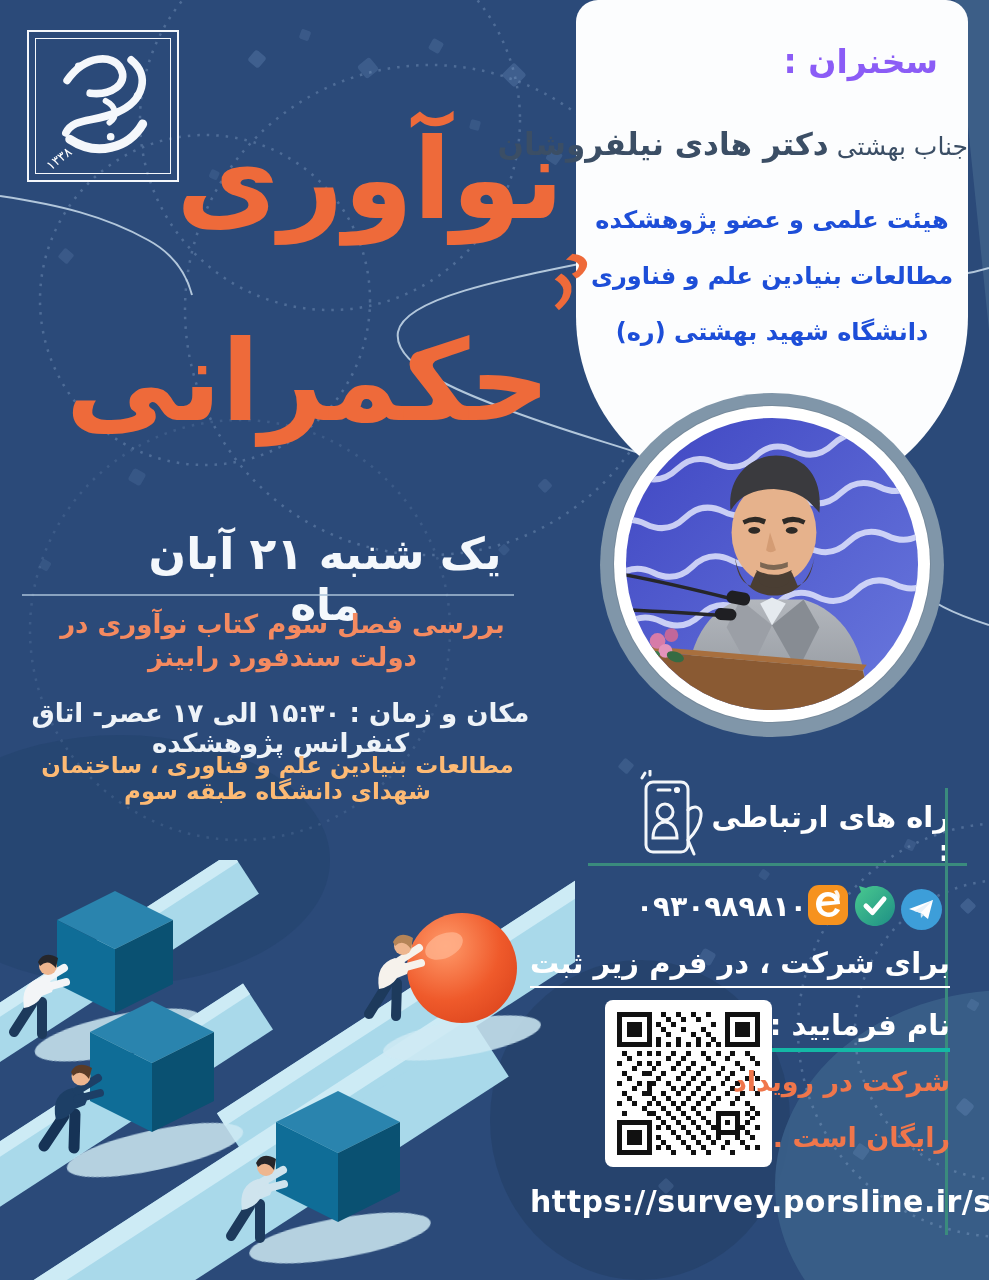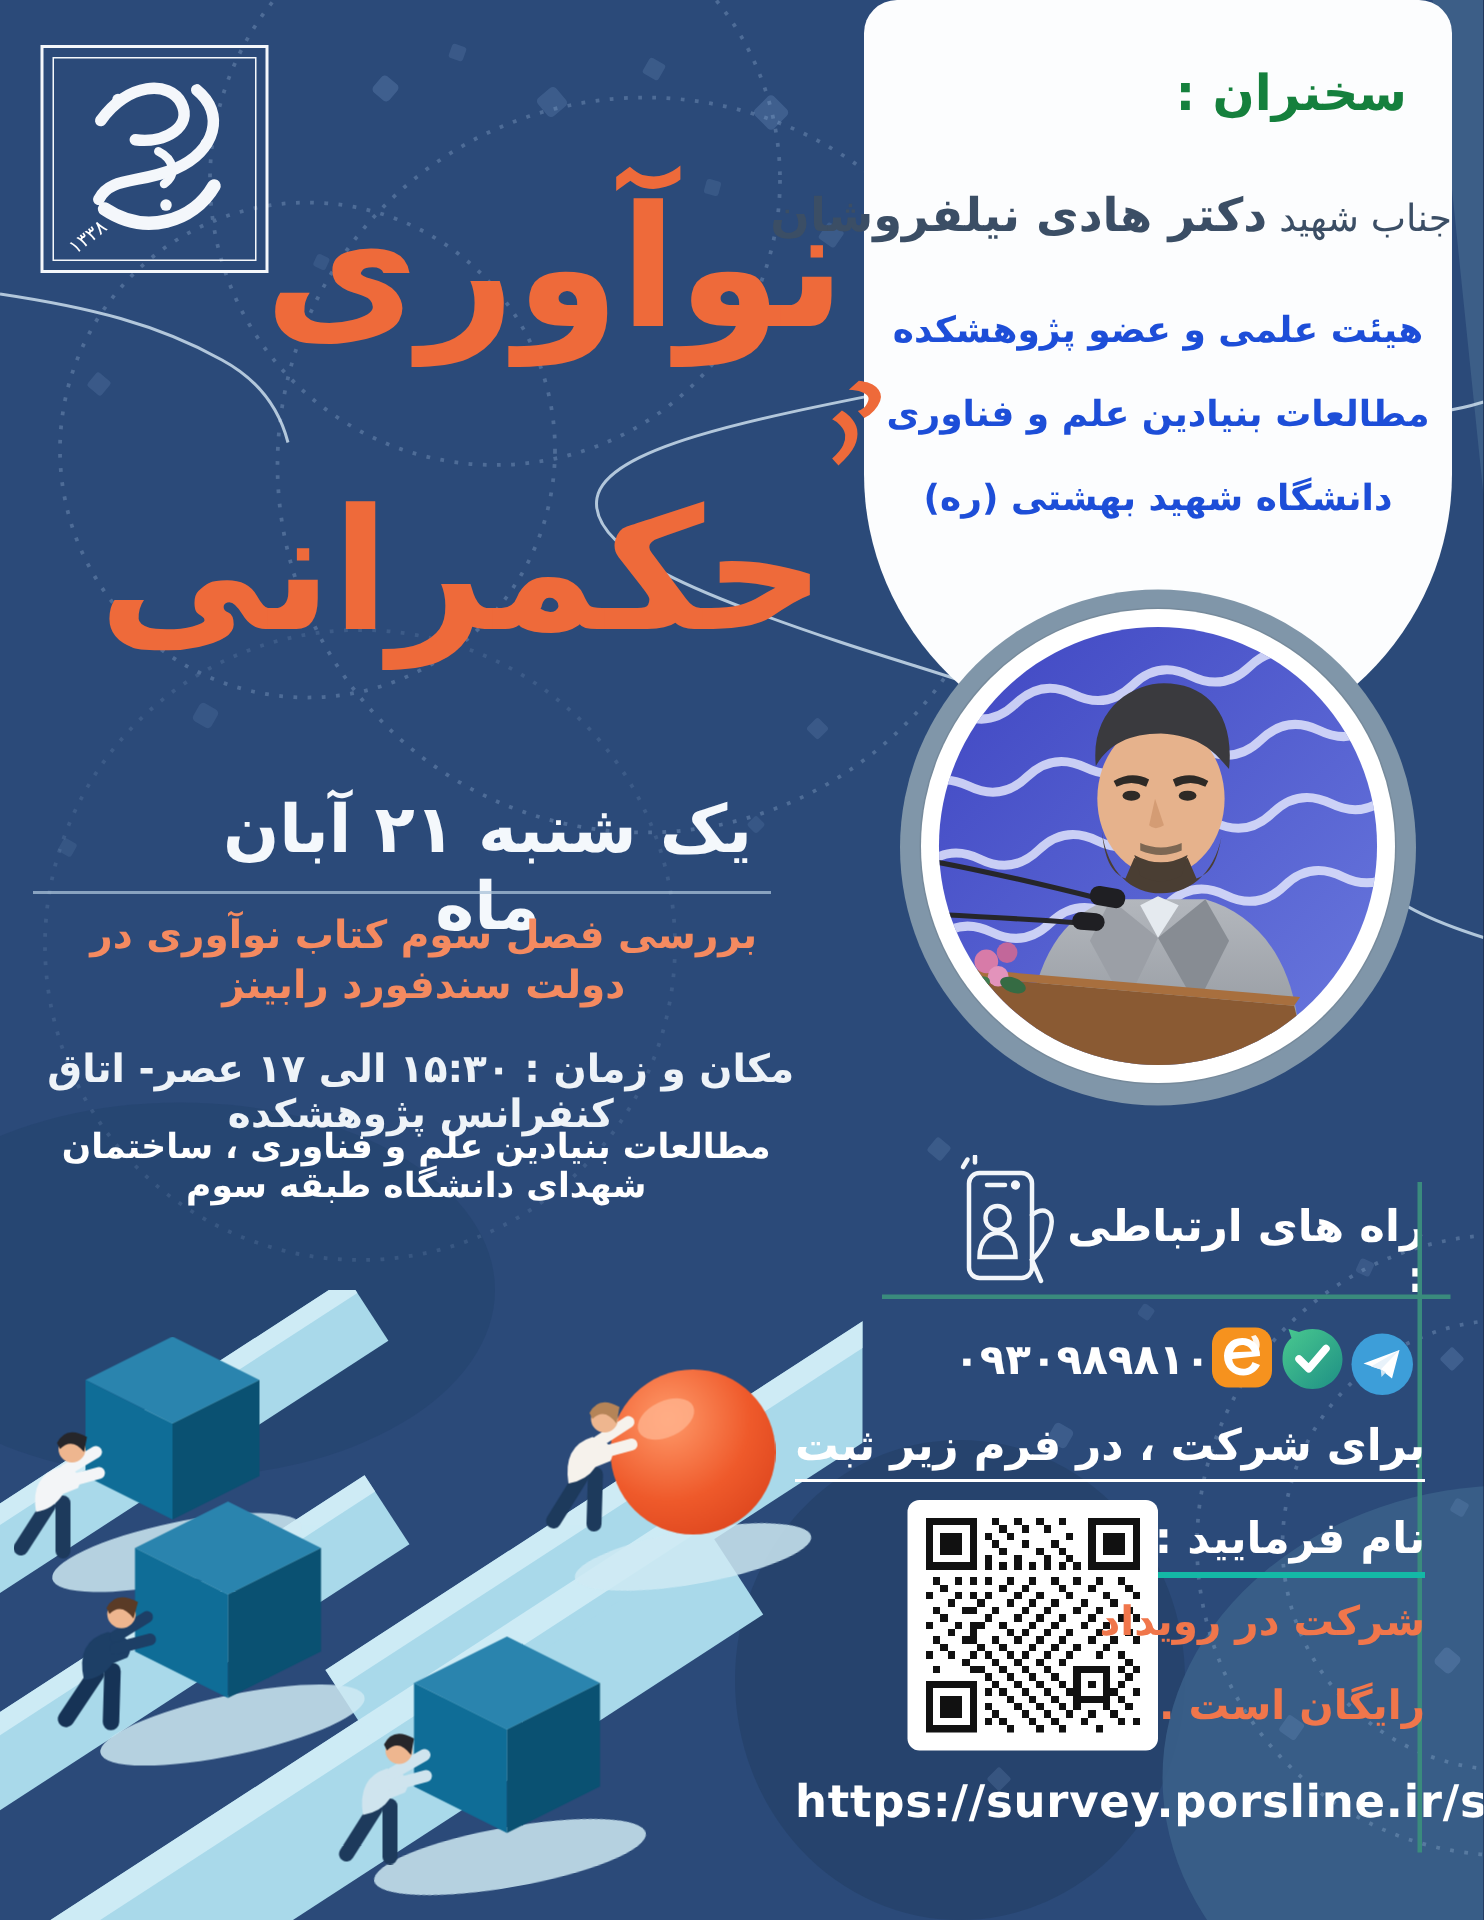--- a/index.html
+++ b/index.html
@@ -27,26 +27,26 @@
   .t-word2{left:28px;top:300px;width:560px;text-align:center;color:#ee6a3a;
     font-size:112px;font-weight:900;line-height:1.45;z-index:3;}
   
   .ev-date{left:110px;top:528px;width:430px;text-align:center;color:#f4f8fc;
     font-size:44px;font-weight:bold;z-index:3;}
   .ev-divider{left:22px;top:594px;width:492px;height:2px;background:#a9c2d8;opacity:.75;z-index:3;}
   .ev-topic{left:35px;top:608px;width:495px;text-align:center;color:#f48a60;
     font-size:26px;font-weight:bold;line-height:1.25;z-index:3;}
   .ev-loc1{left:28px;top:698px;width:505px;text-align:center;color:#eef3f8;
     font-size:26px;font-weight:bold;z-index:3;}
-  .ev-loc2{left:5px;top:752px;width:545px;text-align:center;color:#ffffff;
+  .ev-loc2{left:5px;top:752px;width:545px;text-align:center;color:#fdba74;
     font-size:23px;font-weight:bold;z-index:3;}
   
   .panel{left:576px;top:0;width:392px;height:506px;background:#fcfdfe;
     border-radius:22px 22px 195px 195px / 22px 22px 190px 190px;z-index:4;}
-  .sp-heading{position:absolute;right:30px;top:42px;color:#15803d;
+  .sp-heading{position:absolute;right:30px;top:42px;color:#8b5cf6;
     font-size:33px;font-weight:900;}
   .sp-nameline{position:absolute;left:0;top:126px;width:100%;text-align:center;
     color:#3b4e65;font-size:25px;white-space:nowrap;}
   .sp-nameline b{font-size:31px;font-weight:900;}
   .sp-affil{position:absolute;left:0;top:192px;width:100%;text-align:center;
     color:#1d4ed8;font-size:24px;font-weight:600;line-height:56px;}
   
   .grey-circle{left:600px;top:393px;width:344px;height:344px;border-radius:50%;
     background:#8096a9;z-index:5;}
   .photo-ring{left:614px;top:406px;width:316px;height:316px;border-radius:50%;
@@ -154,21 +154,21 @@
 
   <div class="abs ev-date rtl">یک شنبه ۲۱ آبان ماه</div>
   <div class="abs ev-divider"></div>
   <div class="abs ev-topic rtl">بررسی فصل سوم کتاب نوآوری در دولت  سندفورد رابینز</div>
   <div class="abs ev-loc1 rtl">مکان و زمان : ۱۵:۳۰ الی ۱۷ عصر- اتاق کنفرانس پژوهشکده</div>
   <div class="abs ev-loc2 rtl">مطالعات بنیادین علم و فناوری ، ساختمان شهدای دانشگاه طبقه سوم</div>
 
   <div class="abs panel">
     <div class="sp-heading rtl">سخنران :</div>
     <div class="sp-nameline rtl">
-      <span>جناب شهید</span>
+      <span>جناب بهشتی</span>
       <b>دکتر هادی نیلفروشان</b>
     </div>
     <div class="sp-affil rtl">
       <div>هیئت علمی و عضو پژوهشکده</div>
       <div>مطالعات بنیادین علم و فناوری</div>
       <div>دانشگاه شهید بهشتی (ره)</div>
     </div>
   </div>
 
   <div class="abs grey-circle"></div>

